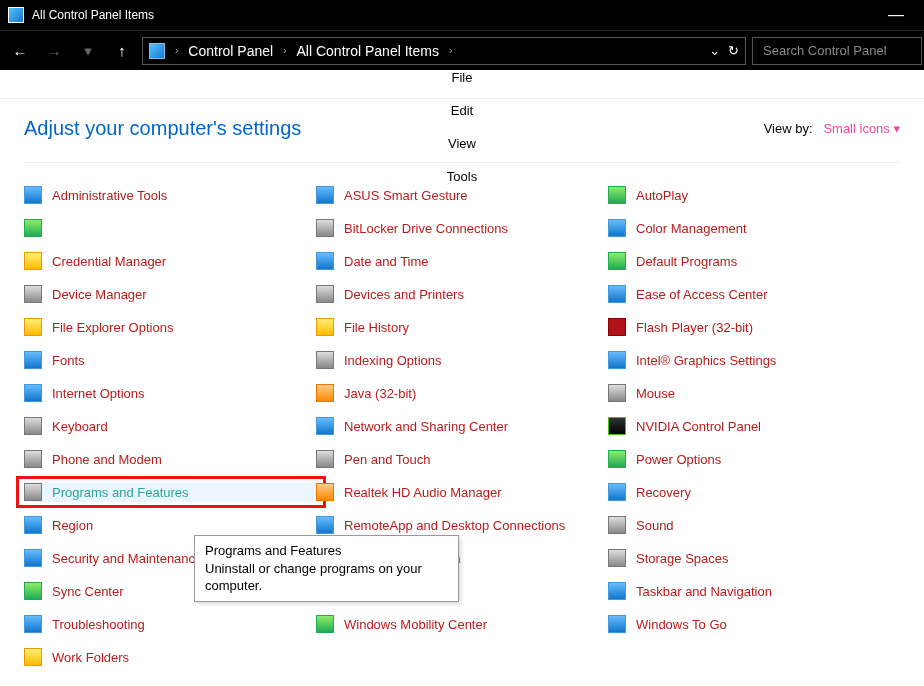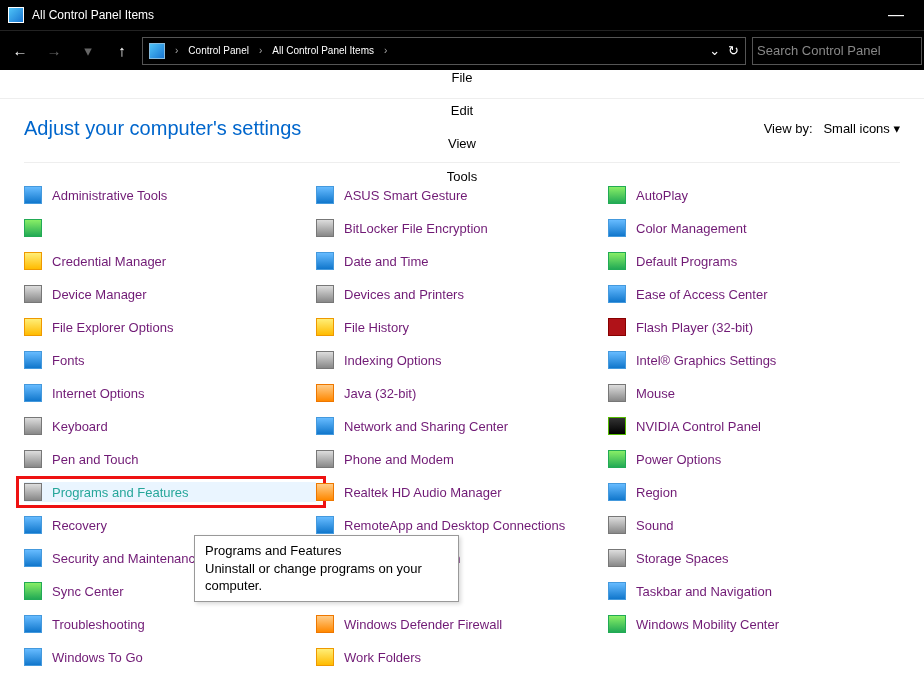--- a/index.html
+++ b/index.html
@@ -9,36 +9,36 @@
 .titlebar-icon { width: 16px; height: 16px; background: linear-gradient(135deg,#4fc3f7,#1976d2); margin-right: 8px; border: 1px solid #fff; }
 .titlebar-text { flex: 1; font-size: 12px; }
 .titlebar-btn { width: 40px; text-align: center; font-size: 16px; color: #fff; }
 
 .navbar { background: #000; color: #fff; height: 40px; display: flex; align-items: center; border-top: 1px solid #222; }
 .nav-arrows { display: flex; align-items: center; padding: 0 6px; gap: 6px; }
 .nav-btn { width: 28px; height: 28px; display: flex; align-items: center; justify-content: center; color: #fff; font-size: 15px; }
 .nav-btn.dim { color: #666; }
 .addr { flex: 1; border: 1px solid #555; height: 28px; display: flex; align-items: center; padding: 0 6px; gap: 10px; margin-right: 6px; }
 .addr-icon { width: 16px; height: 16px; background: linear-gradient(135deg,#4fc3f7,#1976d2); border:1px solid #8bd; }
-.crumb { display: flex; align-items: center; gap: 6px; font-size: 10px; }
+.crumb { display: flex; align-items: center; gap: 6px; font-size: 14px; }
 .chev { color: #aaa; font-size: 10px; }
 .addr-right { margin-left: auto; display: flex; gap: 8px; color: #fff; }
-.searchbox { width: 170px; border: 1px solid #555; height: 28px; display: flex; align-items: center; padding: 0 4px; color: #888; margin-right: 2px; font-size: 13px; }
+.searchbox { width: 170px; border: 1px solid #555; height: 28px; display: flex; align-items: center; padding: 0 10px; color: #888; margin-right: 2px; font-size: 13px; }
 
 .menubar { height: 29px; display: flex; align-items: center; padding: 0 8px; gap: 18px; font-size: 13px; border-bottom: 1px solid #eee; flex-direction: column; }
 
 .content { padding: 18px 24px 0 24px; }
 .heading-row { display: flex; align-items: center; margin-bottom: 14px; }
 .heading { color: #0066cc; font-size: 20px; font-weight: 400; flex: 1; }
 .viewby { font-size: 13px; }
-.viewby-link { color: #000000; }
+.viewby-link { color: #ec4899; }
 
 .grid { display: grid; grid-template-columns: 1fr 1fr 1fr; column-gap: 0; row-gap: 13px; margin-top: 22px; border-top: 1px solid #eee; padding-top: 22px; }
 .item { display: flex; align-items: center; gap: 10px; height: 20px; position: relative; }
-.item-label { color: #701a75; font-size: 13px; cursor: pointer; }
+.item-label { color: #b91c1c; font-size: 13px; cursor: pointer; }
 .ico { width: 18px; height: 18px; display: inline-flex; align-items: center; justify-content: center; font-size: 14px; }
 .highlight-box { position: absolute; border: 3px solid #e11; left: -8px; top: -6px; width: 310px; height: 32px; pointer-events: none; }
 .item.selected { background: #eaf5ff; }
 .item.selected .item-label { color: #26a69a; }
 
 .tooltip { position: absolute; left: 194px; top: 535px; width: 265px; background: #fff; border: 1px solid #999; padding: 6px 10px; font-size: 13px; line-height: 1.35; box-shadow: 2px 2px 4px rgba(0,0,0,.15); z-index: 10; }
 .tooltip-title { }
 
 
 .ic-blue{background:linear-gradient(#6bf,#17c);border:1px solid #49d;}
@@ -109,21 +109,21 @@
       </div>
       <div class="item">
         <span class="ico ic-green"></span>
         <span class="item-label">AutoPlay</span>
       </div>
       <div class="item">
         <span class="ico ic-green"></span>
       </div>
       <div class="item">
         <span class="ico ic-gray"></span>
-        <span class="item-label">BitLocker File Encryption</span>
+        <span class="item-label">BitLocker Drive Connections</span>
       </div>
       <div class="item">
         <span class="ico ic-blue"></span>
         <span class="item-label">Color Management</span>
       </div>
       <div class="item">
         <span class="ico ic-yellow"></span>
         <span class="item-label">Credential Manager</span>
       </div>
       <div class="item">
@@ -189,49 +189,49 @@
       <div class="item">
         <span class="ico ic-blue"></span>
         <span class="item-label">Network and Sharing Center</span>
       </div>
       <div class="item">
         <span class="ico ic-nvidia"></span>
         <span class="item-label">NVIDIA Control Panel</span>
       </div>
       <div class="item">
         <span class="ico ic-gray"></span>
+        <span class="item-label">Phone and Modem</span>
+      </div>
+      <div class="item">
+        <span class="ico ic-gray"></span>
         <span class="item-label">Pen and Touch</span>
-      </div>
-      <div class="item">
-        <span class="ico ic-gray"></span>
-        <span class="item-label">Phone and Modem</span>
       </div>
       <div class="item">
         <span class="ico ic-green"></span>
         <span class="item-label">Power Options</span>
       </div>
       <div class="item selected">
         <span class="ico ic-gray"></span>
         <span class="item-label">Programs and Features</span>
         <div class="highlight-box"></div>
       </div>
       <div class="item">
         <span class="ico ic-orange"></span>
         <span class="item-label">Realtek HD Audio Manager</span>
       </div>
       <div class="item">
         <span class="ico ic-blue"></span>
+        <span class="item-label">Recovery</span>
+      </div>
+      <div class="item">
+        <span class="ico ic-blue"></span>
         <span class="item-label">Region</span>
       </div>
       <div class="item">
         <span class="ico ic-blue"></span>
-        <span class="item-label">Recovery</span>
-      </div>
-      <div class="item">
-        <span class="ico ic-blue"></span>
         <span class="item-label">RemoteApp and Desktop Connections</span>
       </div>
       <div class="item">
         <span class="ico ic-gray"></span>
         <span class="item-label">Sound</span>
       </div>
       <div class="item">
         <span class="ico ic-blue"></span>
         <span class="item-label">Security and Maintenance</span>
       </div>
@@ -251,24 +251,20 @@
         <span class="ico ic-blue"></span>
         <span class="item-label">System</span>
       </div>
       <div class="item">
         <span class="ico ic-blue"></span>
         <span class="item-label">Taskbar and Navigation</span>
       </div>
       <div class="item">
         <span class="ico ic-blue"></span>
         <span class="item-label">Troubleshooting</span>
-      </div>
-      <div class="item">
-        <span class="ico ic-orange"></span>
-        <span class="item-label">Windows Defender Firewall</span>
       </div>
       <div class="item">
         <span class="ico ic-green"></span>
         <span class="item-label">Windows Mobility Center</span>
       </div>
       <div class="item">
         <span class="ico ic-blue"></span>
         <span class="item-label">Windows To Go</span>
       </div>
       <div class="item">

